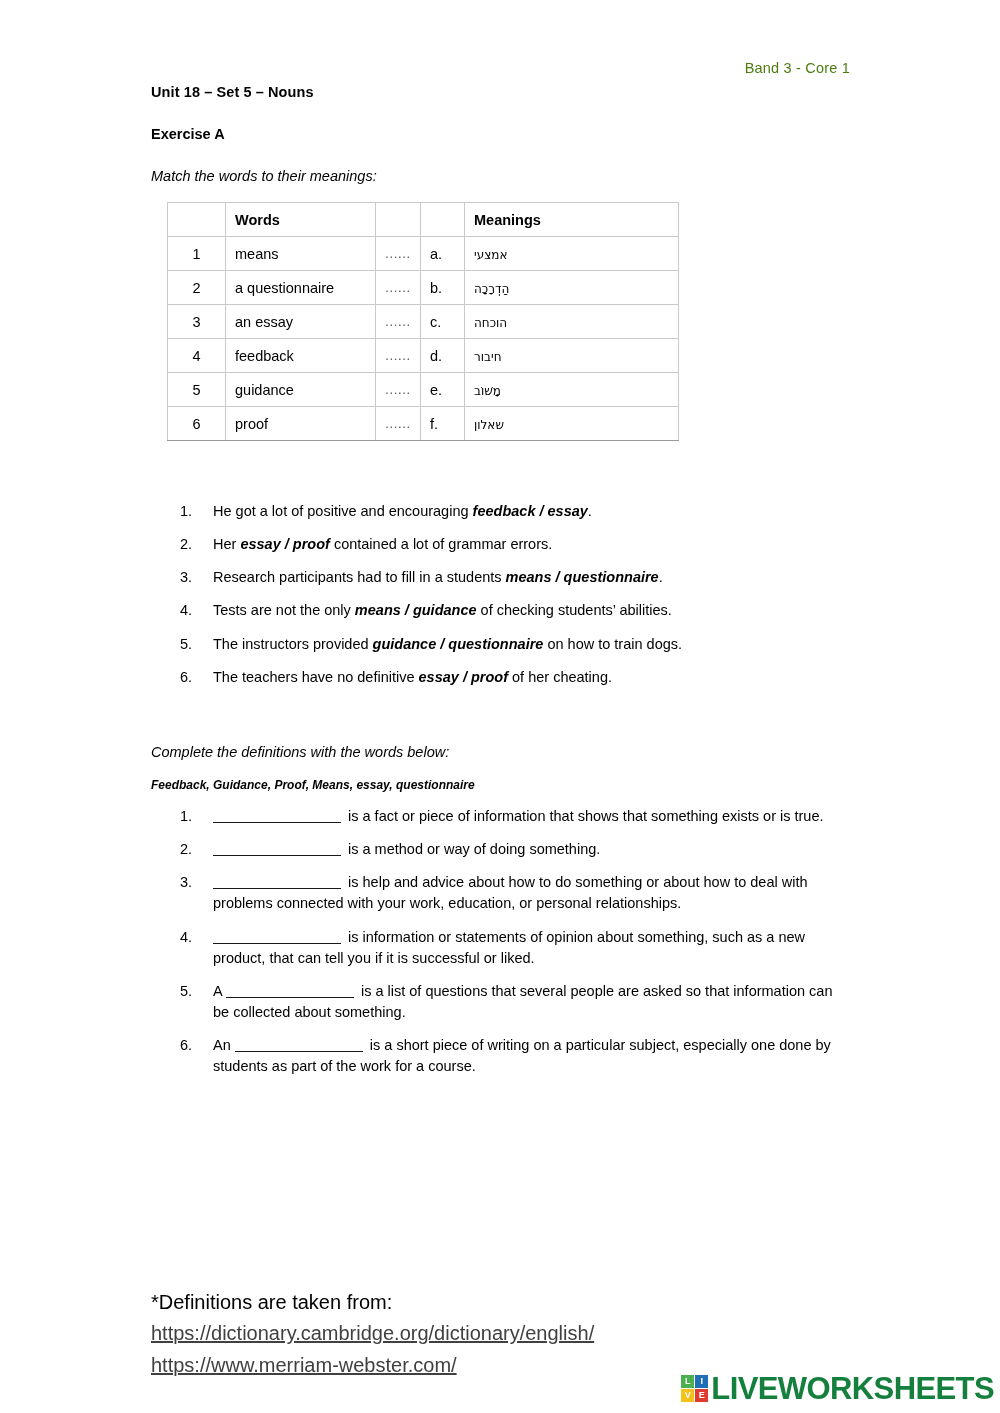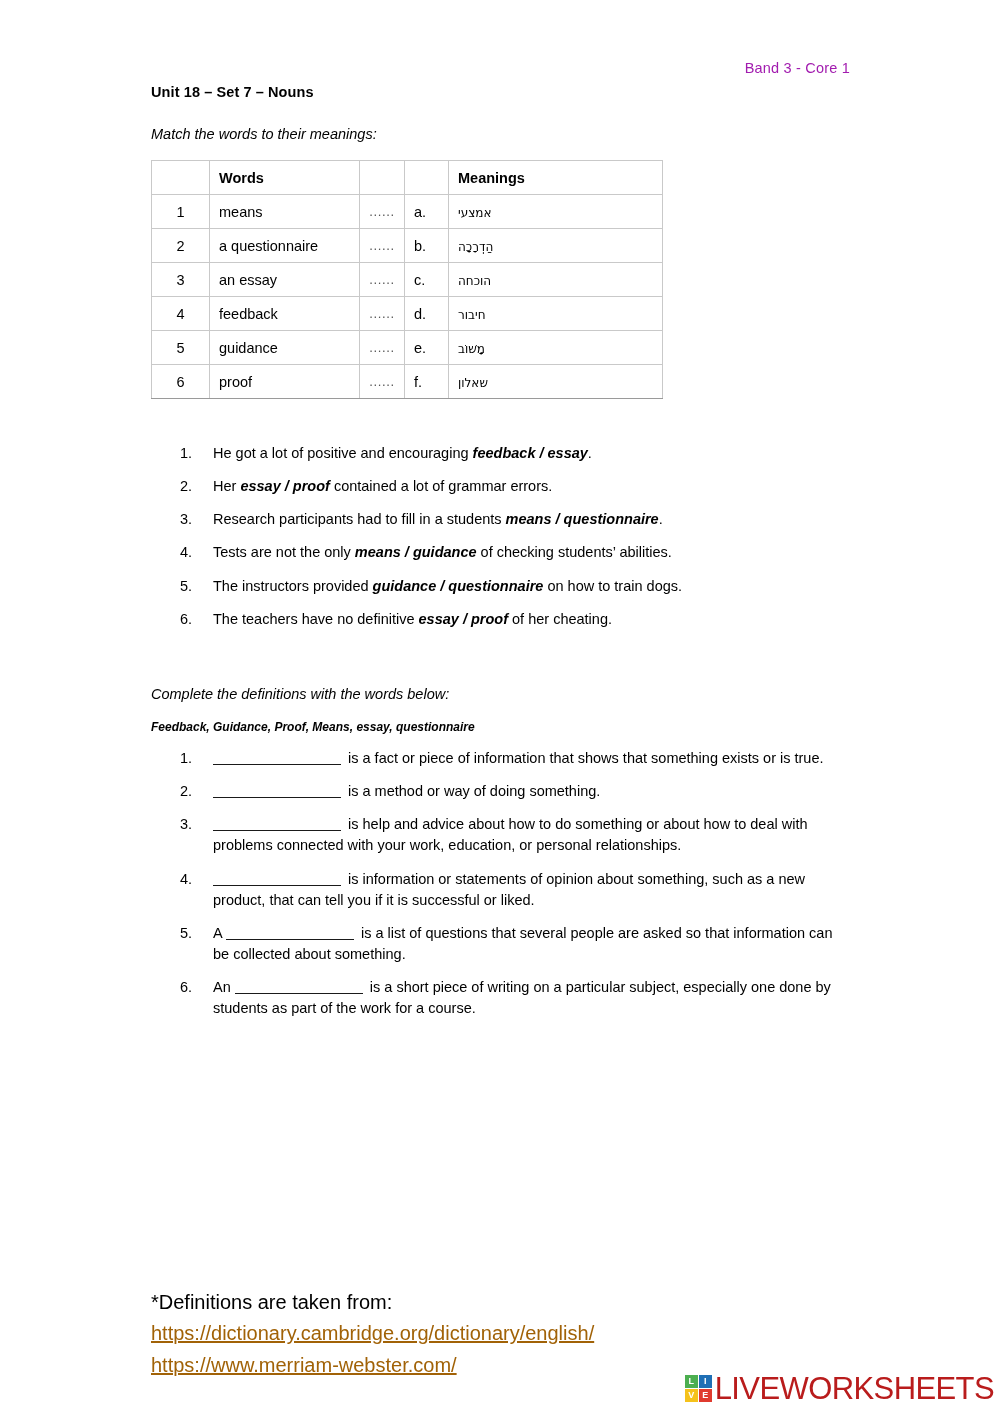--- a/index.html
+++ b/index.html
@@ -21,21 +21,21 @@
     width: 1000px;
     height: 1413px;
     overflow: hidden;
   }
   
   .band-label {
     position: absolute;
     right: 150px;
     top: 60px;
     font-size: 14.5px;
-    color: #a21caf;
+    color: #4d7c0f;
     letter-spacing: 0.2px;
     white-space: nowrap;
   }
   
   .content {
     position: absolute;
     left: 151px;
     top: 84px;
     width: 700px;
   }
@@ -60,21 +60,21 @@
     font-style: italic;
     font-weight: bold;
     margin: 0 0 14px 0;
   }
   .spacer-lg { height: 44px; }
   
   table.match {
     border-collapse: collapse;
     width: 511px;
     table-layout: fixed;
-    margin: 0;
+    margin: 16px;
   }
   table.match td, table.match th {
     border: 1px solid #c9c9c9;
     font-size: 14.5px;
     font-weight: normal;
     text-align: left;
     padding: 0 0 0 9px;
     height: 34px;
     vertical-align: middle;
     box-sizing: border-box;
@@ -123,21 +123,21 @@
   
   .footer {
     position: absolute;
     left: 151px;
     top: 1287px;
     font-size: 20px;
     line-height: 1.57;
   }
   .footer .note { color: #000; }
   .footer a {
-    color: #a16207;
+    color: #404040;
     text-decoration: underline;
     display: block;
   }
   
   .lw-logo {
     position: absolute;
     right: 6px;
     bottom: 8px;
     display: flex;
     align-items: center;
@@ -159,37 +159,38 @@
     color: #ffffff;
     line-height: 1;
     font-family: "Liberation Sans", sans-serif;
   }
   .lw-t1 { background: #4caf50; }
   .lw-t2 { background: #1f6fb5; }
   .lw-t3 { background: #f5c21b; }
   .lw-t4 { background: #e03b2f; }
   .lw-word {
     font-size: 31px;
-    font-weight: normal;
-    color: #b91c1c;
+    font-weight: bold;
+    color: #15803d;
     letter-spacing: -0.6px;
     line-height: 1;
   }
 </style>
 </head>
 <body>
 
 <div class="page">
 
   <div class="band-label">Band 3 - Core 1</div>
 
   <div class="content">
 
-    <div class="doc-title">Unit 18 – Set 7 – Nouns</div>
-
+    <div class="doc-title">Unit 18 – Set 5 – Nouns</div>
+
+    <div class="ex-heading">Exercise A</div>
     <div class="instruction">Match the words to their meanings:</div>
 
     <table class="match">
       <thead>
         <tr>
           <th class="c-num"></th>
           <th class="c-word">Words</th>
           <th class="c-dots"></th>
           <th class="c-let"></th>
           <th class="c-mean">Meanings</th>

